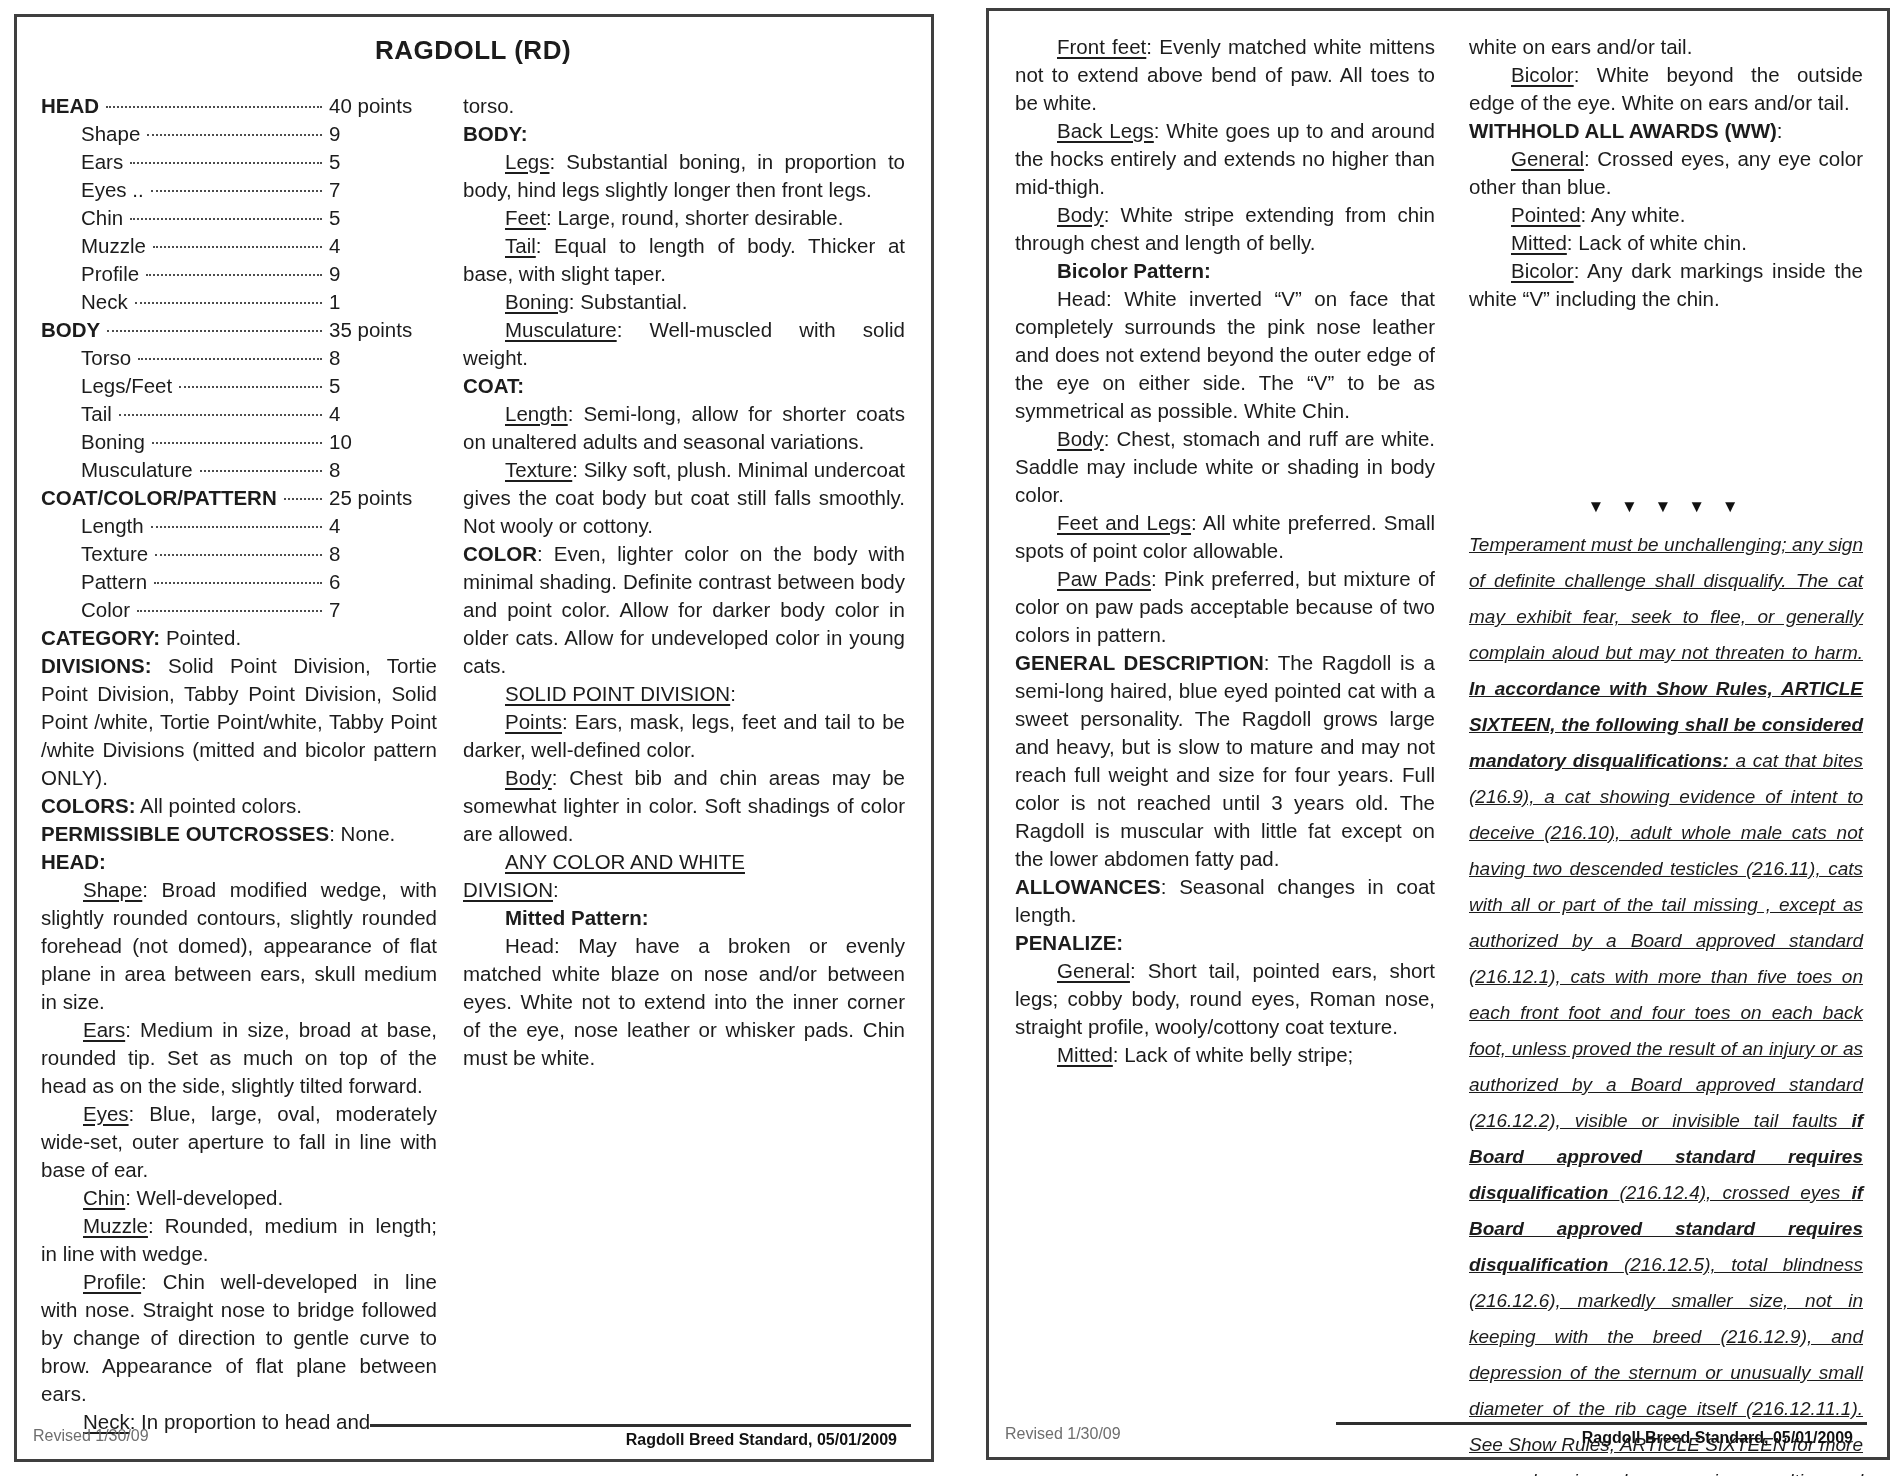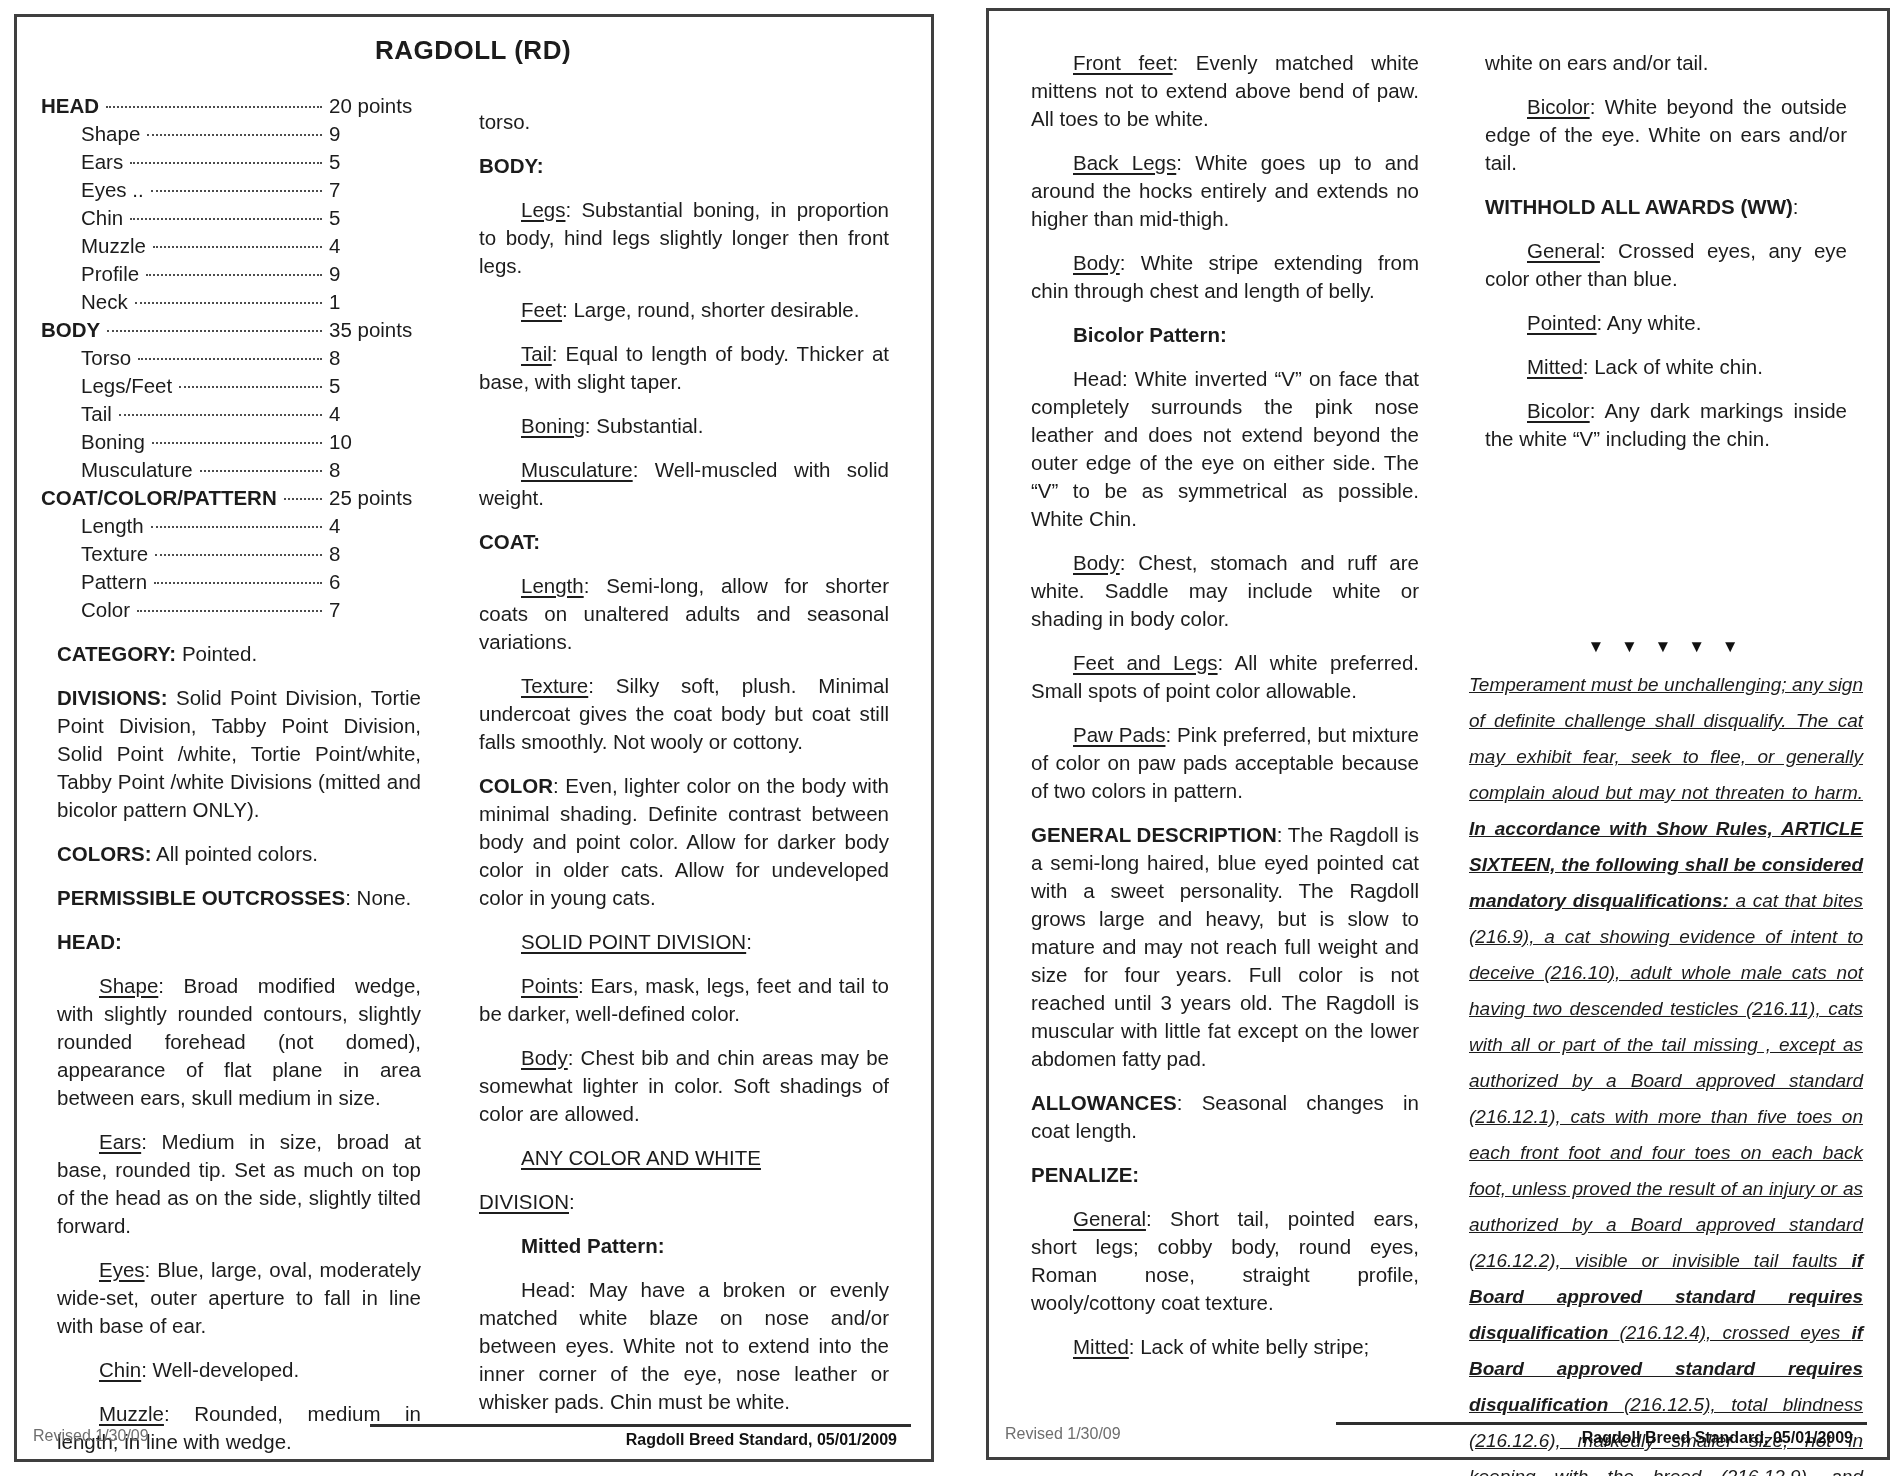--- a/index.html
+++ b/index.html
@@ -17,21 +17,21 @@
   #p1c1{flex:0 0 396px;}
   #p2c1{flex:0 0 420px;}
   
   .srow{display:flex;align-items:baseline;}
   .srow .lbl{white-space:nowrap;}
   .srow.ind{padding-left:40px;}
   .srow .b{font-weight:bold;}
   .leader{flex:1;border-bottom:2px dotted #4c4c4c;margin:0 7px;transform:translateY(-5px);min-width:14px;}
   .val{flex:0 0 108px;}
   
-  .para{margin:16px;text-align:justify;}
+  .para{margin:0;text-align:justify;}
   .para.sub,.para.subplain,.para.boldsub,.para.divheading{text-indent:42px;}
   .para.section,.para.fragment,.para.fragmentlabel{text-indent:0;}
   .para .b{font-weight:bold;}
   .para .u{text-decoration:underline;text-underline-offset:3px;}
   
   .marker{text-align:center;font-size:17px;letter-spacing:6px;margin:180px 0 6px 0;color:#111;}
   .disq{font-style:italic;font-size:19px;line-height:36px;text-align:justify;text-decoration:underline;}
   .disq .bi{font-weight:bold;}
   
   .footer{position:absolute;left:16px;right:20px;bottom:10px;}
@@ -45,21 +45,21 @@
 <div id="canvas">
 
   <div class="page" id="page1">
     <div class="doc-title">RAGDOLL (RD)</div>
     <div class="cols">
       <div class="col" id="p1c1">
         <div>
             <div class="srow">
               <span class="lbl b">HEAD</span>
               <span class="leader"></span>
-              <span class="val">20 points</span>
+              <span class="val">40 points</span>
             </div>
             <div class="srow ind">
               <span class="lbl">Shape</span>
               <span class="leader"></span>
               <span class="val">9</span>
             </div>
             <div class="srow ind">
               <span class="lbl">Ears</span>
               <span class="leader"></span>
               <span class="val">5</span>

